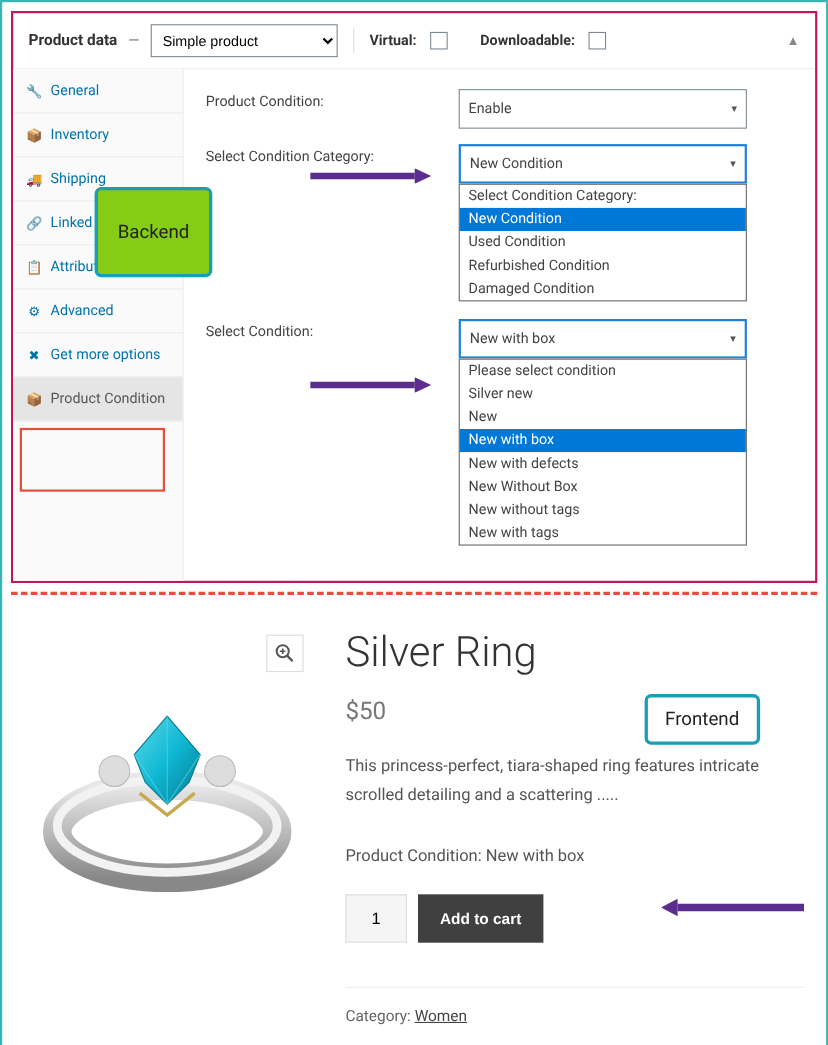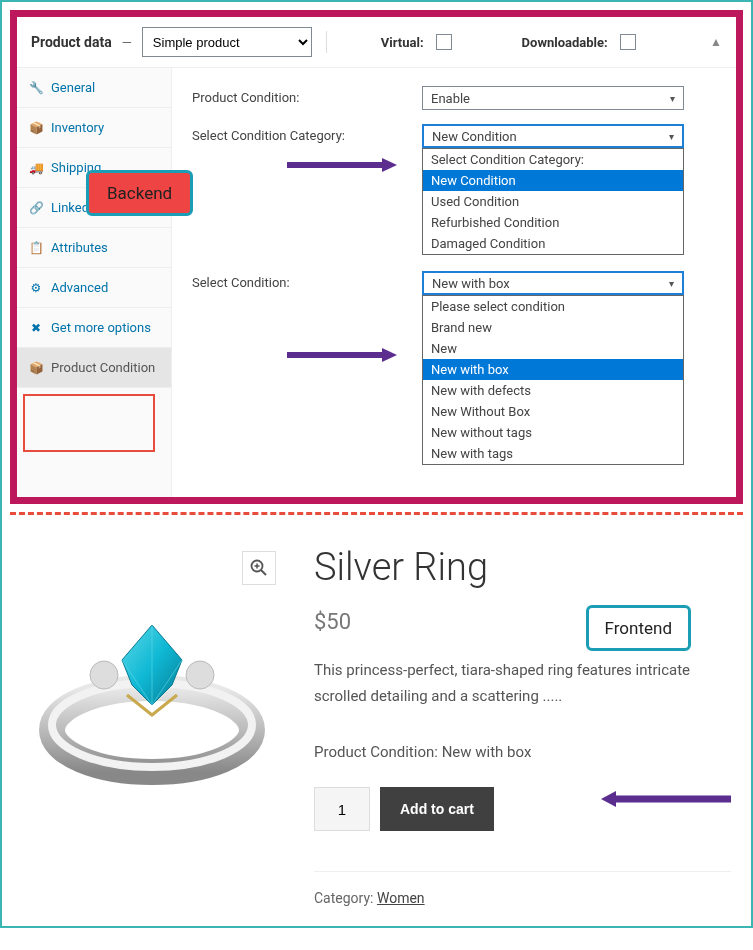--- a/index.html
+++ b/index.html
@@ -1,48 +1,48 @@
 <!DOCTYPE html>
 <html><head>
 <meta charset="utf-8">
 <style>
 * { box-sizing: border-box; margin: 0; padding: 0; }
 body { font-family: -apple-system, BlinkMacSystemFont, "Segoe UI", Roboto, sans-serif; font-size: 13px; color: #333; background: #fff; }
 .outer { border: 2px solid #3bb4b4; width: 753px; }
 
 
-.panel { border: 7px solid #be185d; background: #fff; margin: 8px; }
+.panel { border: 2px solid #be185d; background: #fff; margin: 8px; }
 .panel-header { display: flex; align-items: center; padding: 10px 14px; border-bottom: 1px solid #eee; gap: 10px; }
 .panel-title { font-weight: bold; font-size: 14px; }
 .dash { color: #666; }
 .select-type { border: 1px solid #7e8993; padding: 4px 6px; background: #fff; font-size: 13px; width: 170px; height: 30px; }
 .vbar { width: 1px; height: 22px; background: #ddd; margin: 0 4px; }
-.chklabel { font-weight: bold; font-size: 13px; margin-left: 40px; }
+.chklabel { font-weight: bold; font-size: 13px; }
 .chkbox { width: 16px; height: 16px; border: 1px solid #7e8993; display: inline-block; vertical-align: middle; margin-left: 2px; background: #fff; }
 .collapse { margin-left: auto; color: #888; font-size: 12px; }
 
 .panel-body { display: flex; position: relative; }
 .sidebar { width: 155px; background: #fafafa; border-right: 1px solid #eee; }
 .sidebar-item { display: flex; align-items: center; gap: 8px; padding: 12px 12px; border-bottom: 1px solid #eee; color: #0073aa; font-size: 13px; cursor: pointer; }
 .sidebar-item.active { background: #e5e5e5; color: #555; }
 .sidebar-item .icon { width: 14px; text-align: center; color: #0073aa; font-size: 12px; }
 .sidebar-item.active .icon { color: #555; }
 .active-box { border: 2px solid #e74c3c; position: absolute; left: 6px; top: 326px; width: 132px; height: 58px; pointer-events: none; }
 
 .form-area { flex: 1; padding: 18px 20px; position: relative; font-size: 13px; color: #444; }
 .form-row { display: flex; align-items: flex-start; margin-bottom: 14px; }
 .form-label { width: 230px; padding-top: 4px; }
 .form-control { flex: 1; }
-.select { border: 1px solid #7e8993; padding: 4px 8px; background: #fff; font-size: 13px; width: 262px; height: 24px; display: flex; align-items: center; justify-content: space-between; }
+.select { border: 1px solid #7e8993; padding: 4px 8px; background: #fff; font-size: 13px; width: 262px; height: 36px; display: flex; align-items: center; justify-content: space-between; }
 .select.blue { border: 2px solid #1e7fd6; }
 .dropdown-list { border: 1px solid #666; width: 262px; background: #fff; margin-top: 0; }
 .dropdown-list .opt { padding: 3px 8px; font-size: 13px; }
 .dropdown-list .opt.sel { background: #0078d7; color: #fff; }
 
-.callout-backend { position: absolute; left: 86px; top: 170px; background: #ef4444; border: 3px solid #1b9db5; border-radius: 6px; padding: 10px 18px; font-size: 17px; color: #222; z-index: 5; }
+.callout-backend { position: absolute; left: 86px; top: 170px; background: #84cc16; border: 3px solid #1b9db5; border-radius: 6px; padding: 28px 18px; font-size: 17px; color: #222; z-index: 5; }
 .arrow { position: absolute; width: 110px; height: 14px; z-index: 4; }
 .arrow svg { width: 100%; height: 100%; }
 
 
 .divider { border-top: 3px dashed #e74c3c; margin: 0 8px; }
 
 
 .frontend { display: flex; padding: 30px 20px 20px 20px; gap: 32px; position: relative; }
 .prod-img-wrap { width: 260px; position: relative; }
 .zoom-btn { position: absolute; right: 6px; top: 6px; width: 34px; height: 34px; background: #fff; border: 1px solid #ddd; display: flex; align-items: center; justify-content: center; font-size: 16px; }
@@ -151,21 +151,21 @@
 
         <div class="form-row" style="margin-top:16px">
           <div class="form-label">Select Condition:</div>
           <div class="form-control">
             <div class="select blue">
               <span>New with box</span>
               <span class="caret">▾</span>
             </div>
             <div class="dropdown-list">
               <div class="opt">Please select condition</div>
-              <div class="opt">Brand new</div>
+              <div class="opt">Silver new</div>
               <div class="opt">New</div>
               <div class="opt sel">New with box</div>
               <div class="opt">New with defects</div>
               <div class="opt">New Without Box</div>
               <div class="opt">New without tags</div>
               <div class="opt">New with tags</div>
             </div>
           </div>
         </div>
 

